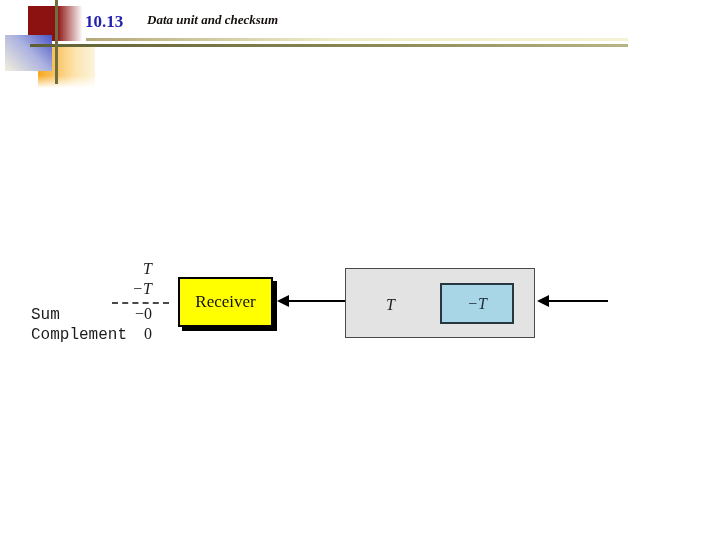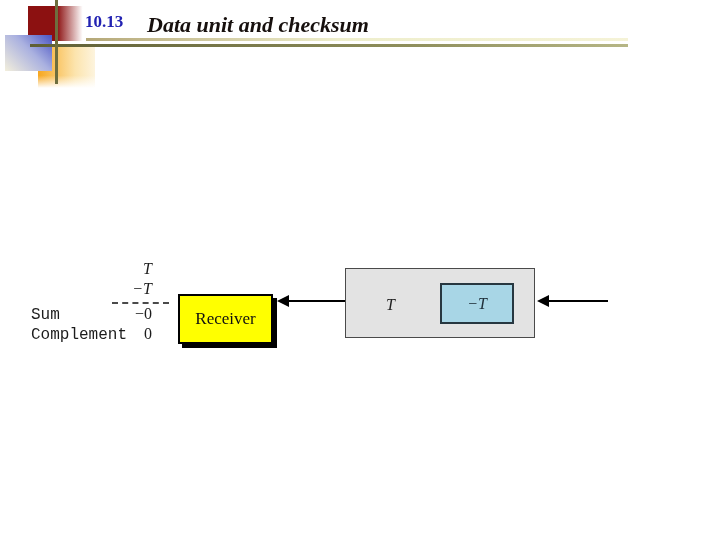--- a/index.html
+++ b/index.html
@@ -18,42 +18,42 @@
            background:linear-gradient(225deg,#4953c4,#aab1e0 45%,#f3efdc 100%);z-index:3;}
   .v-line{left:55px;top:0;width:3px;height:84px;background:#6e6e3e;z-index:6;}
   .h-line-top{left:86px;top:38px;width:634px;height:3px;
               background:linear-gradient(to right,#b5a878,#eeeecc 40%,#f7f4da);z-index:4;}
   .h-line-bottom{left:30px;top:44px;width:690px;height:3px;
                  background:linear-gradient(to right,#5f5f35,#8f8f5c 55%,#c6c697);z-index:4;}
 
   
   .title-number{position:absolute;left:85px;top:12px;font-size:17px;font-weight:bold;
                 color:#2222b2;z-index:7;}
-  .title-caption{position:absolute;left:147px;top:12px;font-size:22px;font-weight:bold;
+  .title-caption{position:absolute;left:147px;top:12px;font-size:13px;font-weight:bold;
                  font-style:italic;color:#17100e;z-index:7;}
 
   
   .calc-row{position:absolute;left:100px;width:52px;text-align:right;font-size:16px;
             line-height:16px;color:#1c1c1c;}
   .it{font-style:italic;}
   .row-t{top:261px;}
   .row-minus-t{top:281px;}
   .row-minus-0{top:306px;}
   .row-0{top:326px;}
   .dash-line{position:absolute;left:112px;top:302px;width:57px;height:0;
              border-top:2px dashed #4a4a4a;}
   .side-label{position:absolute;left:31px;font-size:16px;line-height:17px;color:#1c1c1c;font-family:Liberation Mono, monospace;}
   .sum-label{top:307px;}
   .complement-label{top:327px;}
 
   
   .node{position:absolute;width:95px;height:50px;background:#ffff00;border:2px solid #000;
         box-shadow:4px 4px 0 #000;display:flex;align-items:center;justify-content:center;
         font-size:17px;color:#111;box-sizing:border-box;}
-  .receiver{left:178px;top:294px;}
+  .receiver{left:178px;top:277px;}
   .sender{left:607px;top:278px;}
   .data-unit{position:absolute;left:345px;top:268px;width:190px;height:70px;
              background:#e3e3e3;border:1px solid #4a4a4a;box-sizing:border-box;}
   .data-unit-label{position:absolute;left:40px;top:27px;font-size:16px;font-style:italic;
                    color:#222;}
   .checksum-box{position:absolute;left:94px;top:14px;width:74px;height:41px;
                 background:#a8d6e6;border:2px solid #273740;box-sizing:border-box;
                 display:flex;align-items:center;justify-content:center;
                 font-size:16px;font-style:italic;color:#20303a;}
 

